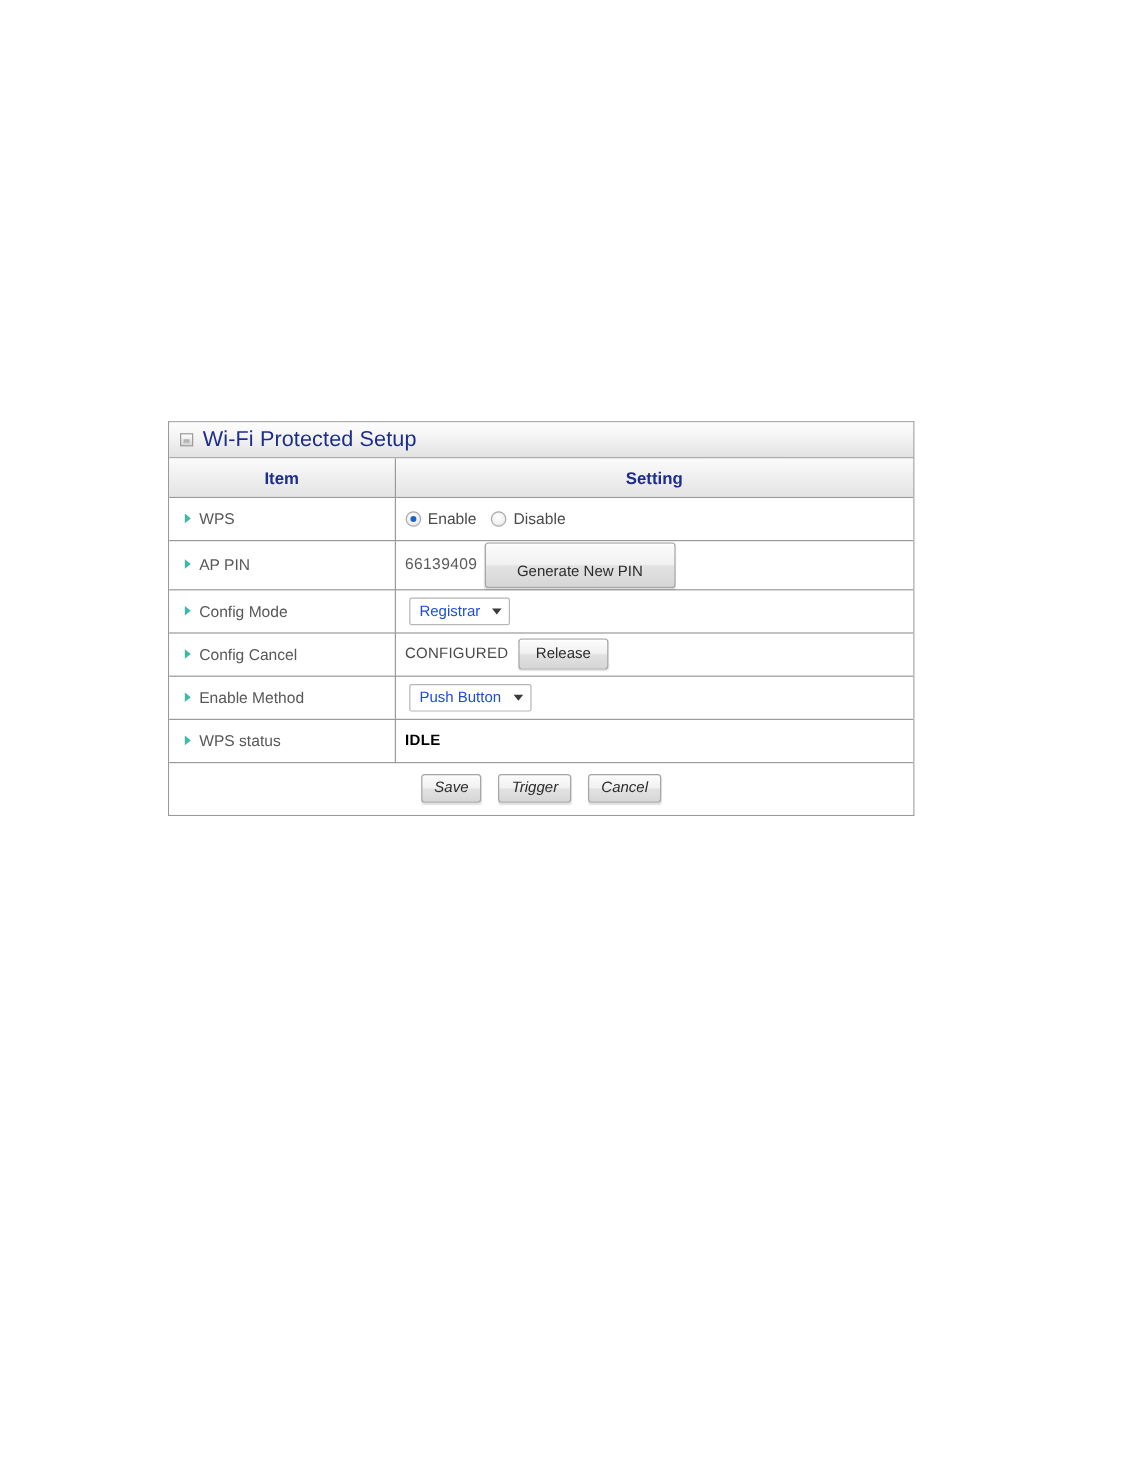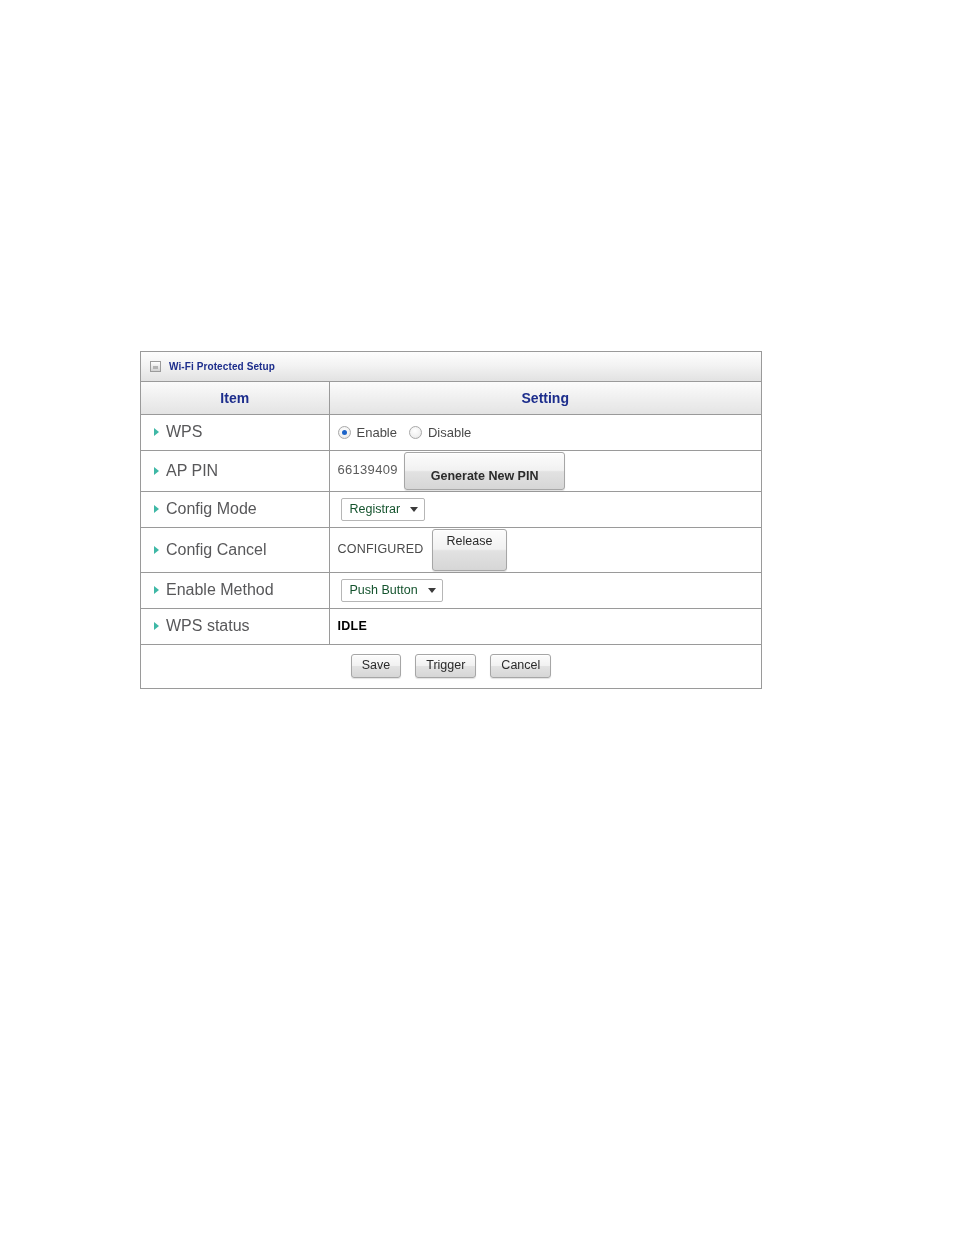--- a/index.html
+++ b/index.html
@@ -46,22 +46,22 @@
     position: relative;
   }
   .collapse-icon::after {
     content: "";
     position: absolute;
     left: 2px; right: 2px; bottom: 2px;
     height: 3px;
     background: #b4b4b4;
   }
   .panel-title {
-    font-size: 10px;
-    font-weight: bold;
+    font-size: 18px;
+    font-weight: normal;
     color: #1c2d8c;
     letter-spacing: 0.1px;
     white-space: nowrap;
   }
 
   
   table.wps-table {
     width: 100%;
     border-collapse: collapse;
     table-layout: fixed;
@@ -88,21 +88,21 @@
     color: #1c2d8c;
     text-align: center;
   }
 
   
   .wps-table tbody tr { height: 36px; }
   .wps-table tbody td { background: #ffffff; }
 
   .td-item {
     padding-left: 13px;
-    font-size: 16px;
+    font-size: 13px;
     color: #58585a;
     white-space: nowrap;
   }
   .bullet {
     display: inline-block;
     width: 0; height: 0;
     margin-right: 7px;
     vertical-align: 1px;
     border-top: 4px solid transparent;
     border-bottom: 4px solid transparent;
@@ -172,56 +172,56 @@
     padding: 3px 11px 4px;
     border: 1px solid #a6a6a6;
     border-radius: 3px;
     background: linear-gradient(to bottom, #fcfcfc 0%, #f1f1f1 48%, #e2e2e2 52%, #d6d6d6 100%);
     box-shadow: 0 1px 0 rgba(255,255,255,0.85) inset, 0 1px 1px rgba(0,0,0,0.12);
     white-space: nowrap;
     cursor: default;
     line-height: 15px;
     vertical-align: middle;
   }
-  .btn.wide { padding: 16px 26px 5px; font-weight: bold; }
-  .btn.release { padding: 4px 14px 21px; }
+  .btn.wide { padding: 16px 26px 5px; }
+  .btn.release { padding: 4px 14px 5px; }
 
   
   .select {
     display: inline-flex;
     align-items: center;
     justify-content: space-between;
     min-width: 84px;
     height: 23px;
     padding: 0 6px 0 8px;
     border: 1px solid #b6b6b6;
     border-radius: 2px;
     background: #ffffff;
     font-size: 12.5px;
-    color: #14532d;
+    color: #1d4ed8;
     cursor: default;
     margin-left: 3px;
   }
   .select .sel-label { margin-right: 10px; white-space: nowrap; }
   .caret {
     width: 0; height: 0;
     border-left: 4.5px solid transparent;
     border-right: 4.5px solid transparent;
     border-top: 5px solid #3b3b3b;
     flex: 0 0 auto;
   }
 
   
   .footer-row td {
     border-bottom: none;
     height: 44px;
     text-align: center;
     background: #ffffff;
   }
-  .footer-row .btn { margin: 0 7px; padding: 3px 10px 4px; }
+  .footer-row .btn { margin: 0 7px; padding: 3px 10px 4px; font-style: italic; }
 </style>
 </head>
 <body>
 
 <div id="wps-panel">
 
   <div class="panel-header">
     <span class="collapse-icon"></span>
     <span class="panel-title">Wi-Fi Protected Setup</span>
   </div>

